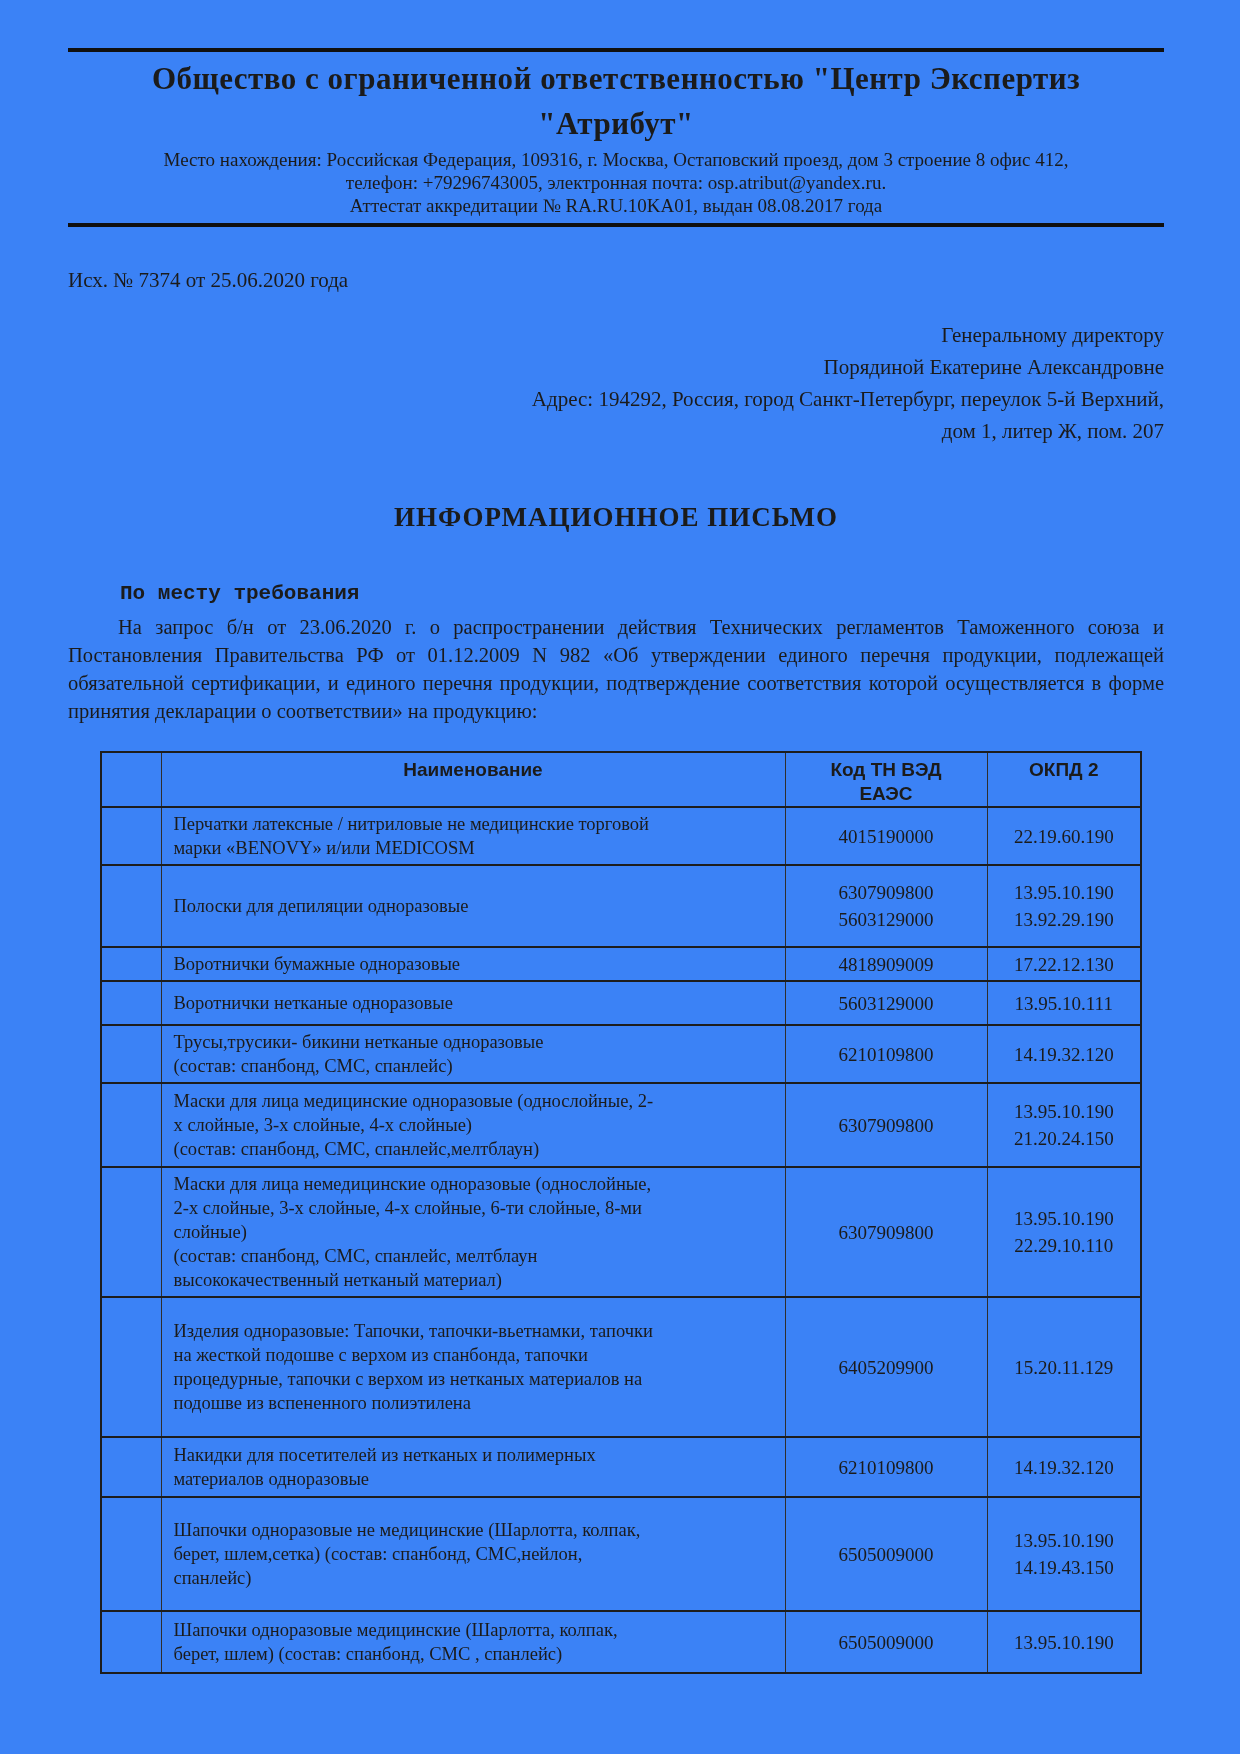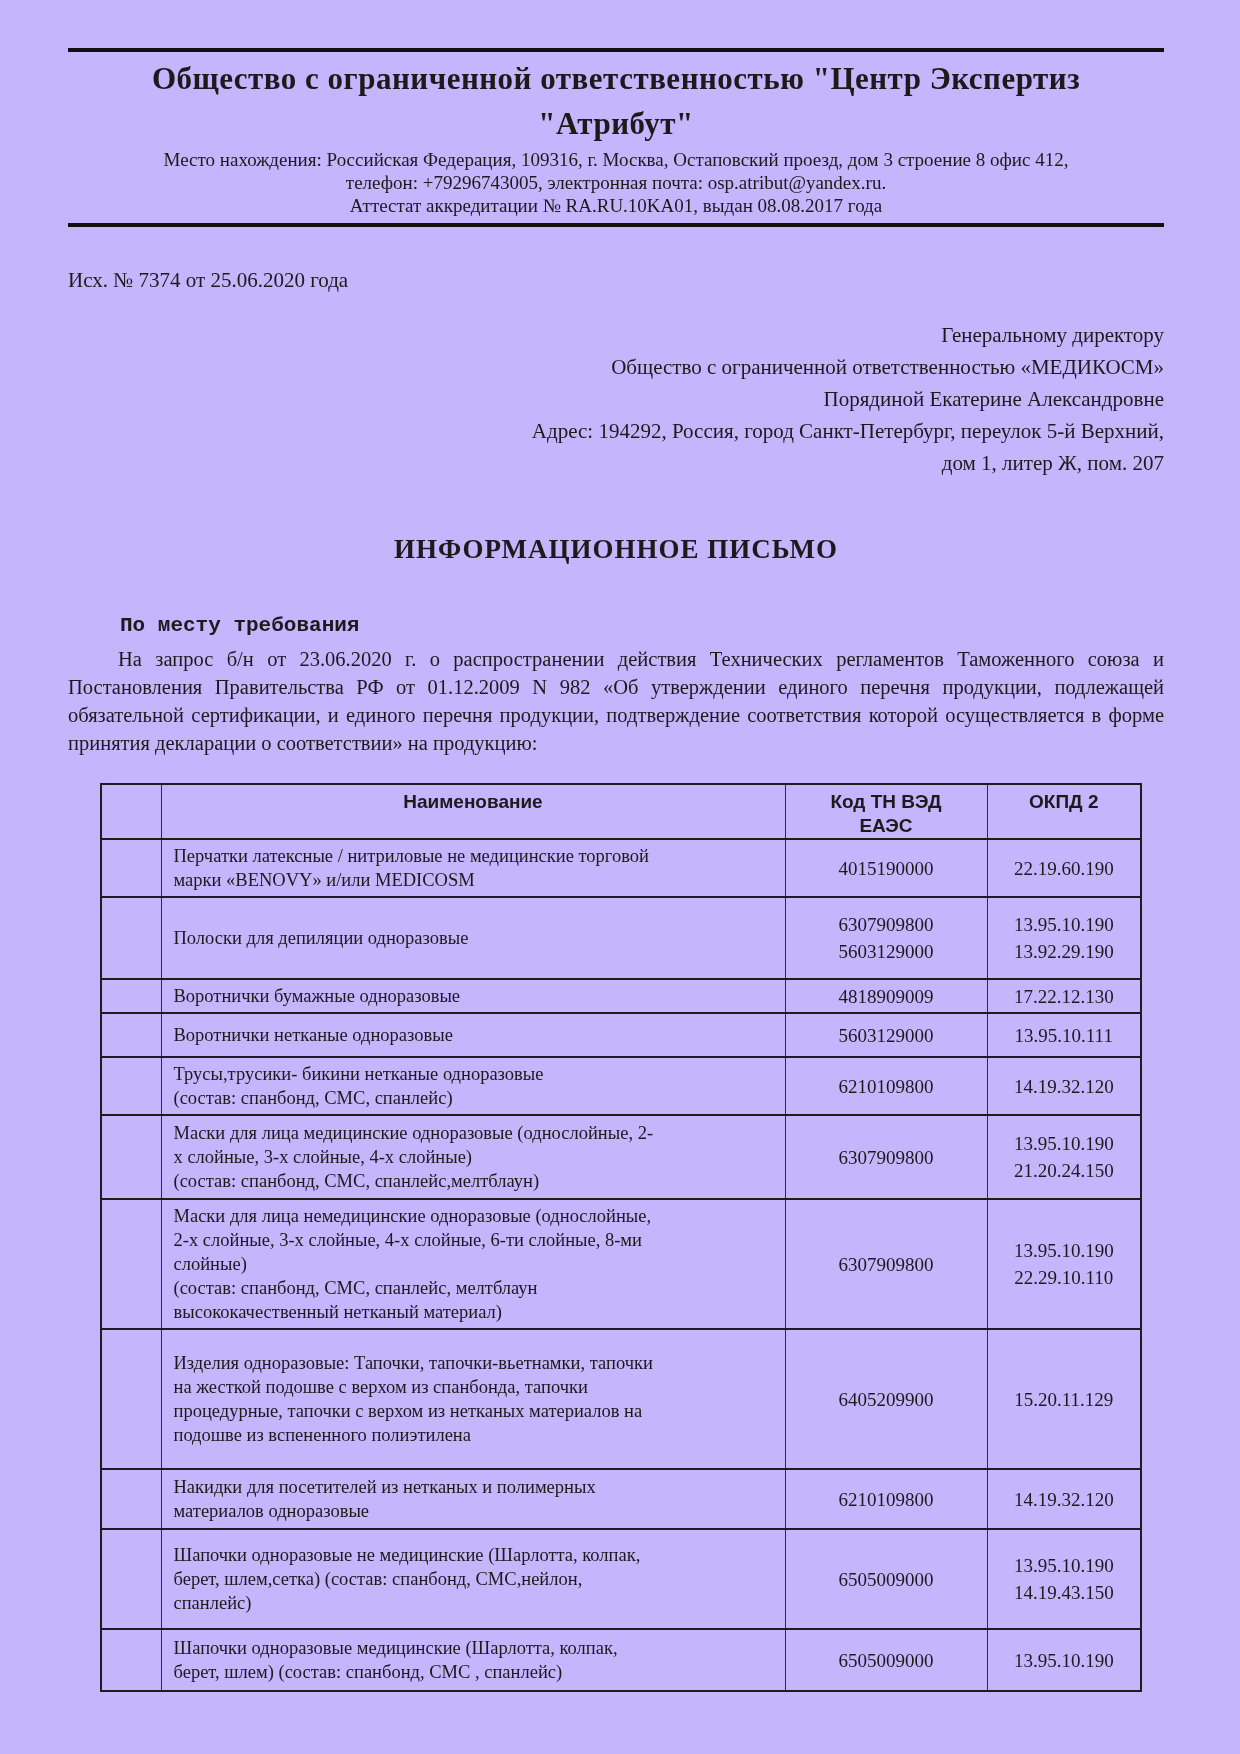--- a/index.html
+++ b/index.html
@@ -5,21 +5,21 @@
   html, body {
     margin: 0;
     padding: 0;
     background: #ffffff;
   }
   .page {
     position: relative;
     width: 1240px;
     height: 1754px;
     margin: 0 auto;
-    background: #c4b5fd;
+    background: #3b82f6;
     box-sizing: border-box;
     padding: 48px 76px 0 68px;
     overflow: hidden;
     color: #1b1b1b;
     font-family: "Liberation Serif", "DejaVu Serif", serif;
   }
   .rule {
     background: #101010;
     width: 100%;
   }
@@ -133,21 +133,20 @@
       <div>телефон: +79296743005, электронная почта: osp.atribut@yandex.ru.</div>
       <div>Аттестат аккредитации № RA.RU.10KA01, выдан 08.08.2017 года</div>
     </div>
     <div class="rule rule-bottom"></div>
   </header>
 
   <div class="ref-line">Исх. № 7374 от 25.06.2020 года</div>
 
   <div class="addressee">
     <div>Генеральному директору</div>
-    <div>Общество с ограниченной ответственностью «МЕДИКОСМ»</div>
     <div>Порядиной Екатерине Александровне</div>
     <div>Адрес: 194292, Россия, город Санкт-Петербург, переулок 5-й Верхний,</div>
     <div>дом 1, литер Ж, пом. 207</div>
   </div>
 
   <h2 class="doc-title">ИНФОРМАЦИОННОЕ ПИСЬМО</h2>
 
   <div class="salutation">По месту требования</div>
 
   <p class="body-par">На запрос б/н от 23.06.2020 г. о распространении действия Технических регламентов Таможенного союза и Постановления Правительства РФ от 01.12.2009 N 982 «Об утверждении единого перечня продукции, подлежащей обязательной сертификации, и единого перечня продукции, подтверждение соответствия которой осуществляется в форме принятия декларации о соответствии» на продукцию:</p>
@@ -232,21 +231,21 @@
           <td class="cell-code">6405209900</td>
           <td class="cell-code">15.20.11.129</td>
         </tr>
         <tr style="height: 60px;">
           <td class="cell-num"></td>
           <td class="cell-name">Накидки для посетителей  из нетканых и полимерных
 материалов одноразовые</td>
           <td class="cell-code">6210109800</td>
           <td class="cell-code">14.19.32.120</td>
         </tr>
-        <tr style="height: 100px; margin-top: 22px;">
+        <tr style="height: 114px; margin-top: 22px;">
           <td class="cell-num"></td>
           <td class="cell-name">Шапочки одноразовые не медицинские  (Шарлотта, колпак,
 берет, шлем,сетка) (состав: спанбонд, СМС,нейлон,
 спанлейс)</td>
           <td class="cell-code">6505009000</td>
           <td class="cell-code">13.95.10.190
 14.19.43.150</td>
         </tr>
         <tr style="height: 62px;">
           <td class="cell-num"></td>

